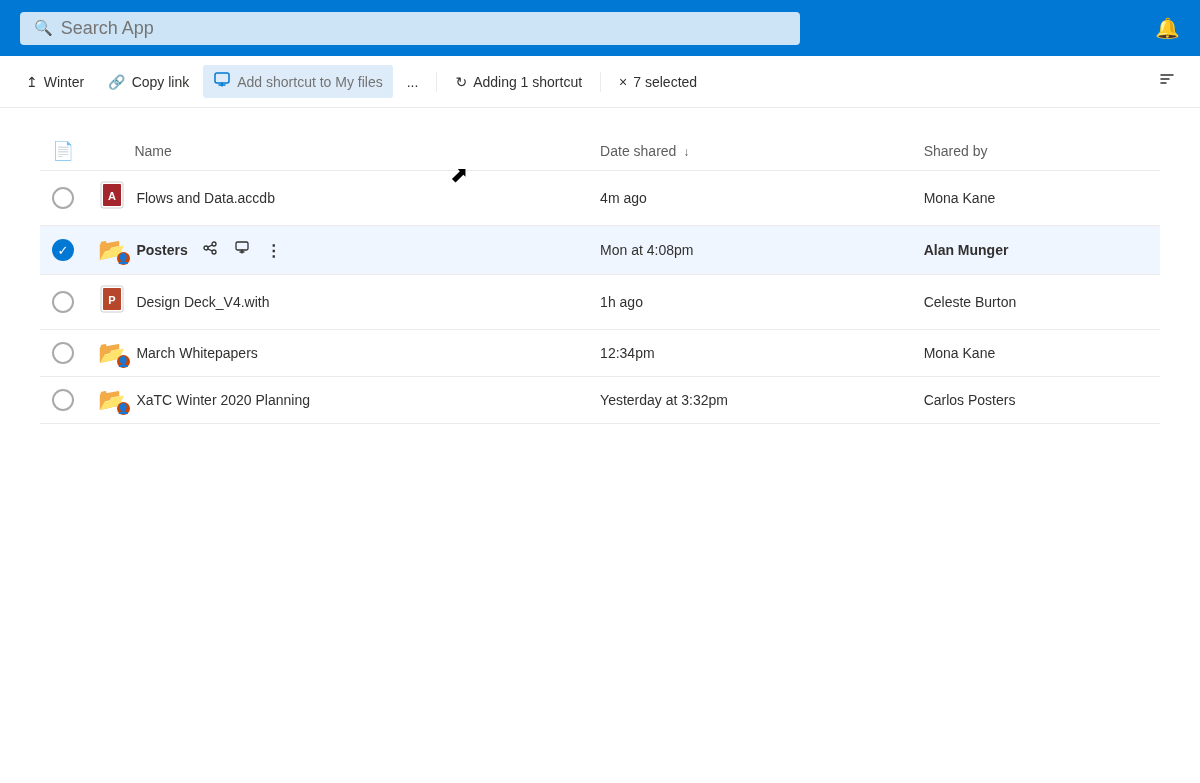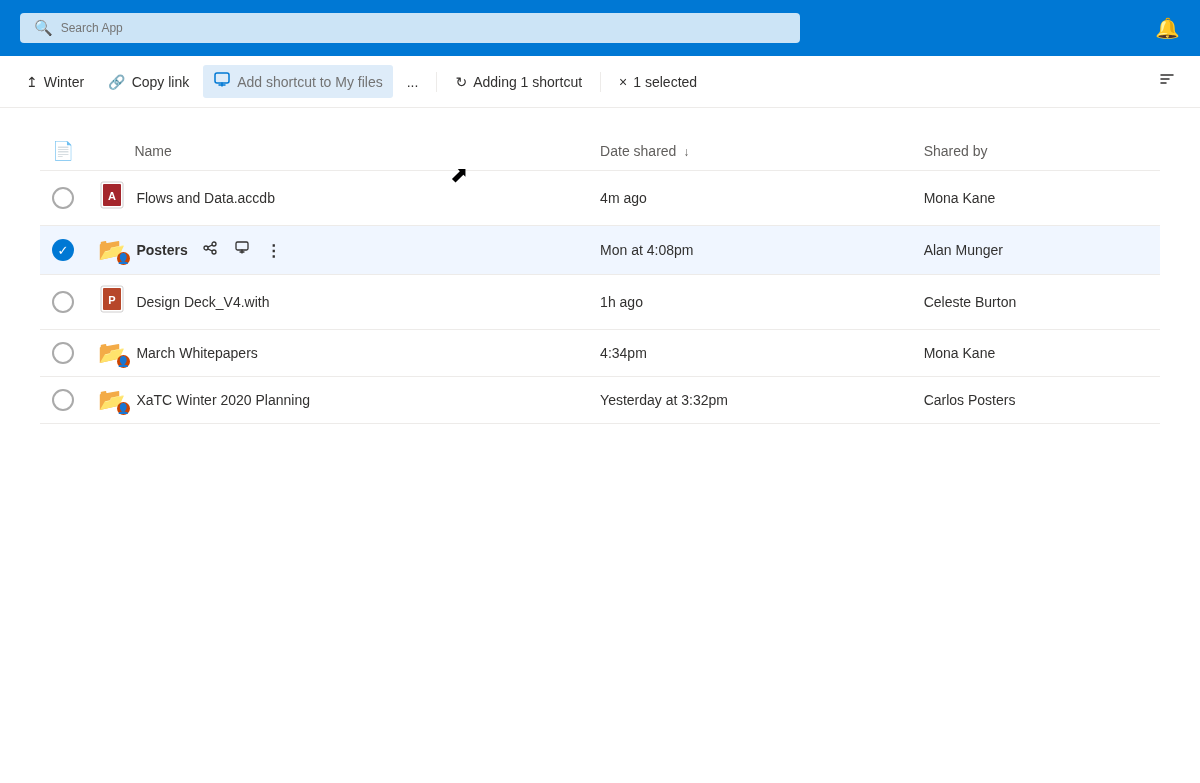--- a/index.html
+++ b/index.html
@@ -20,21 +20,21 @@
       background: #cce4f6;
       border-radius: 4px;
       padding: 6px 14px;
       width: 780px;
       gap: 8px;
     }
     .search-bar input {
       border: none;
       background: transparent;
       outline: none;
-      font-size: 12px;
+      font-size: 18px;
       color: #333;
       width: 100%;
     }
     .search-icon-wrap {
       color: #444;
       font-size: 15px;
     }
     .bell-icon {
       color: #fff;
       font-size: 20px;
@@ -151,21 +151,21 @@
       width: 28px;
       text-align: center;
       flex-shrink: 0;
     }
     .file-name {
       font-size: 14px;
     }
     .file-name.bold { font-weight: 600; }
     .date-col { color: #605e5c; font-size: 14px; }
     .shared-col { color: #605e5c; font-size: 14px; }
-    .shared-col.bold { color: #323130; font-weight: 400; }
+    .shared-col.bold { color: #323130; font-weight: 700; }
 
     
     .checked-circle {
       width: 22px;
       height: 22px;
       background: #0078d4;
       border-radius: 50%;
       display: flex;
       align-items: center;
       justify-content: center;
@@ -258,21 +258,21 @@
 
   <div class="adding-shortcut-btn">
     <span>↻</span>
     <span>Adding 1 shortcut</span>
   </div>
 
   <div class="toolbar-separator"></div>
 
   <button class="toolbar-btn selected-btn">
     <span>×</span>
-    <span>1 selected</span>
+    <span>7 selected</span>
   </button>
 
   <div class="spacer"></div>
 
   <button class="sort-btn">
     <svg width="18" height="18" viewBox="0 0 18 18" fill="none" xmlns="http://www.w3.org/2000/svg">
       <path d="M3 5h12M3 9h8M3 13h5" stroke="#323130" stroke-width="1.5" stroke-linecap="round"></path>
     </svg>
   </button>
 </div>
@@ -381,21 +381,21 @@
     <td>
       <div class="name-cell">
         <div class="file-icon"><span style="position:relative;display:inline-block;font-size:22px;">
       <span style="color:#FFB900;">📂</span>
       <span style="position:absolute;bottom:-2px;right:-4px;font-size:10px;background:#cc4400;color:white;border-radius:50%;width:13px;height:13px;display:flex;align-items:center;justify-content:center;">👤</span>
     </span></div>
         <span class="file-name">March Whitepapers</span>
 
       </div>
     </td>
-    <td class="date-col">4:34pm</td>
+    <td class="date-col">12:34pm</td>
     <td class="shared-col">Mona Kane</td>
   </tr>
         <tr>
     <td class="checkbox-cell">
             <div class="unchecked-circle"></div>
           </td>
     <td>
       <div class="name-cell">
         <div class="file-icon"><span style="position:relative;display:inline-block;font-size:22px;">
       <span style="color:#FFB900;">📂</span>

